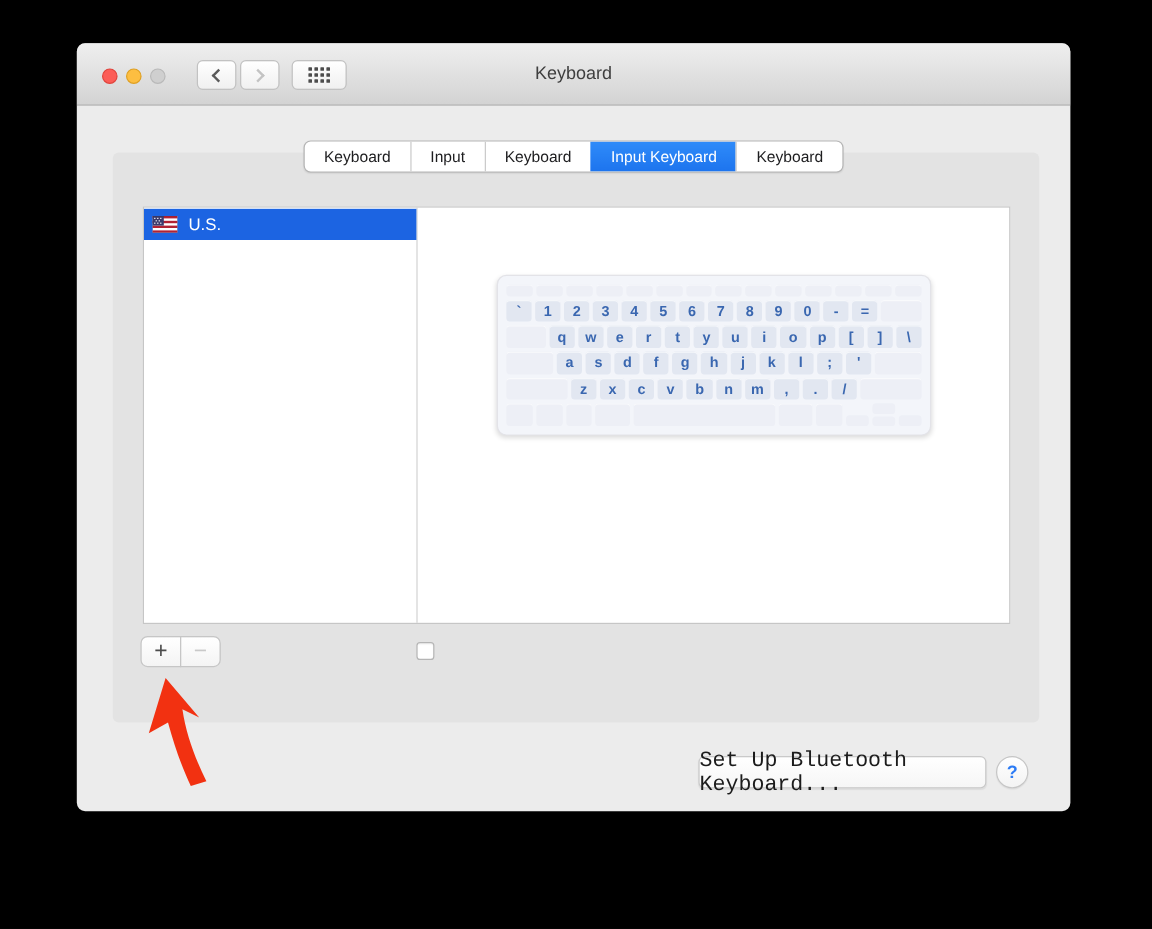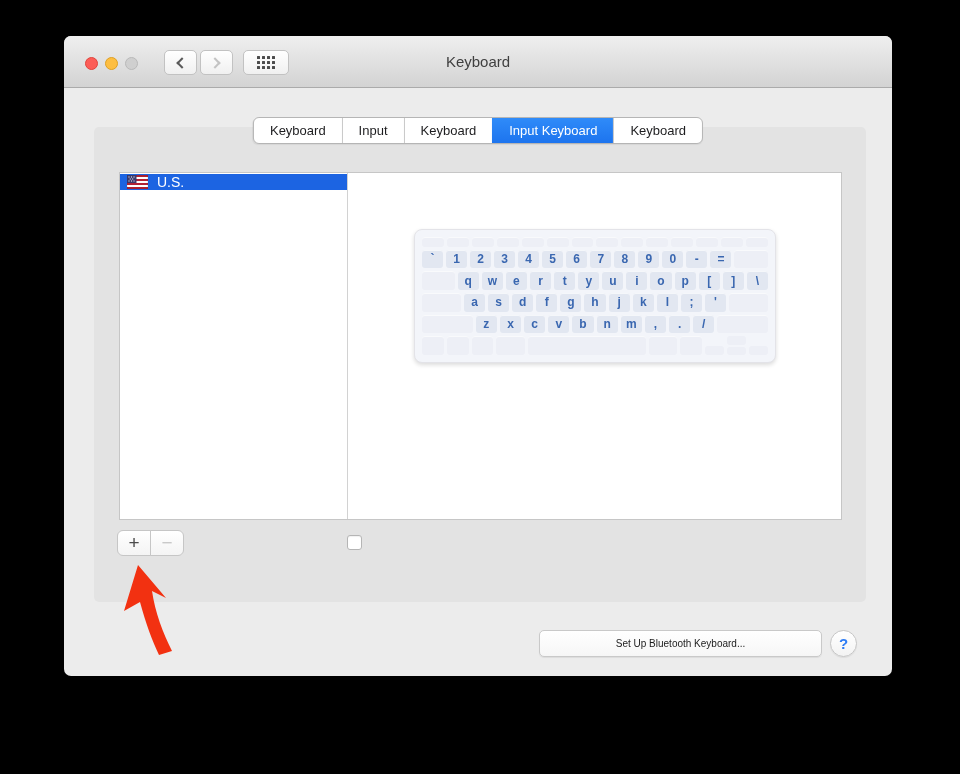--- a/index.html
+++ b/index.html
@@ -50,21 +50,21 @@
           overflow:hidden; box-shadow:0 1px 1px rgba(0,0,0,.06); }
   .tab { padding:0 16px; line-height:25px; font-size:13px; color:#1d1d1f; white-space:nowrap;
          border-left:1px solid #c9c9c9; }
   .tab:first-child { border-left:none; }
   .tab.selected { background:linear-gradient(var(--tab-selected) , var(--tab-selected-deep));
                   color:#fff; border-left-color:transparent; }
 
   .panes { position:absolute; left:25px; top:45px; width:723px; height:348px;
            background:#fff; border:1px solid #c6c6c6; display:flex; }
   .list-col { width:228px; border-right:1px solid #d2d2d2; padding-top:1px; }
-  .source-row { height:16px; background:var(--row-selected); color:#fff;
+  .source-row { height:26px; background:var(--row-selected); color:#fff;
                 display:flex; align-items:center; gap:9px; padding:0 7px; font-size:14px; }
   .detail-col { flex:1; position:relative; }
 
   
   .kbd-panel { position:absolute; left:66px; top:56px; width:362px; height:134px;
                background:#f3f5fa; border:1px solid #e3e3e8; border-radius:8px; padding:7px;
                box-shadow:0 2px 4px rgba(0,0,0,.14);
                display:flex; flex-direction:column; gap:3px; }
   .kb-row { display:flex; gap:3px; flex:1; }
   .kb-row.half { flex:.52; }
@@ -84,25 +84,25 @@
             font-size:19px; font-weight:300; }
   .pm-btn.add { border-radius:6px 0 0 6px; color:#4c4c4c; }
   .pm-btn.remove { border-radius:0 6px 6px 0; margin-left:-1px; color:#c9c9c9; }
 
   .check-row { position:absolute; left:253px; top:408px; display:flex; align-items:center; gap:8px; }
   .checkbox { width:15px; height:15px; background:#fff; border:1px solid #b5b5b5;
               border-radius:3px; box-shadow:inset 0 1px 1px rgba(0,0,0,.06); }
   .check-label { font-size:14px; color:#1a1a1a; }
 
   
-  .setup-btn { position:absolute; right:70px; bottom:19px; width:283px; height:27px;
+  .setup-btn { position:absolute; right:70px; bottom:19px; width:240px; height:27px;
                background:linear-gradient(#ffffff,#f6f6f6); border:1px solid #c9c9c9;
-               border-radius:5px; font-size:10px; color:#1c1c1c;
+               border-radius:5px; font-size:18px; color:#1c1c1c;
                display:flex; align-items:center; justify-content:center;
-               box-shadow:0 1px 1px rgba(0,0,0,.07); }
+               box-shadow:0 1px 1px rgba(0,0,0,.07);font-family:Liberation Mono, monospace; }
   .help-btn { position:absolute; right:35px; bottom:19px; width:27px; height:27px;
               background:linear-gradient(#ffffff,#f3f3f3); border:1px solid #c6c6c6;
               border-radius:50%; display:flex; align-items:center; justify-content:center;
               font-size:15px; font-weight:bold; color:var(--help-question);
               box-shadow:0 1px 1px rgba(0,0,0,.07); }
 
   
   .annotation { position:absolute; left:0; top:0; width:960px; height:774px;
                 pointer-events:none; z-index:50; color:var(--arrow); }
 </style>

